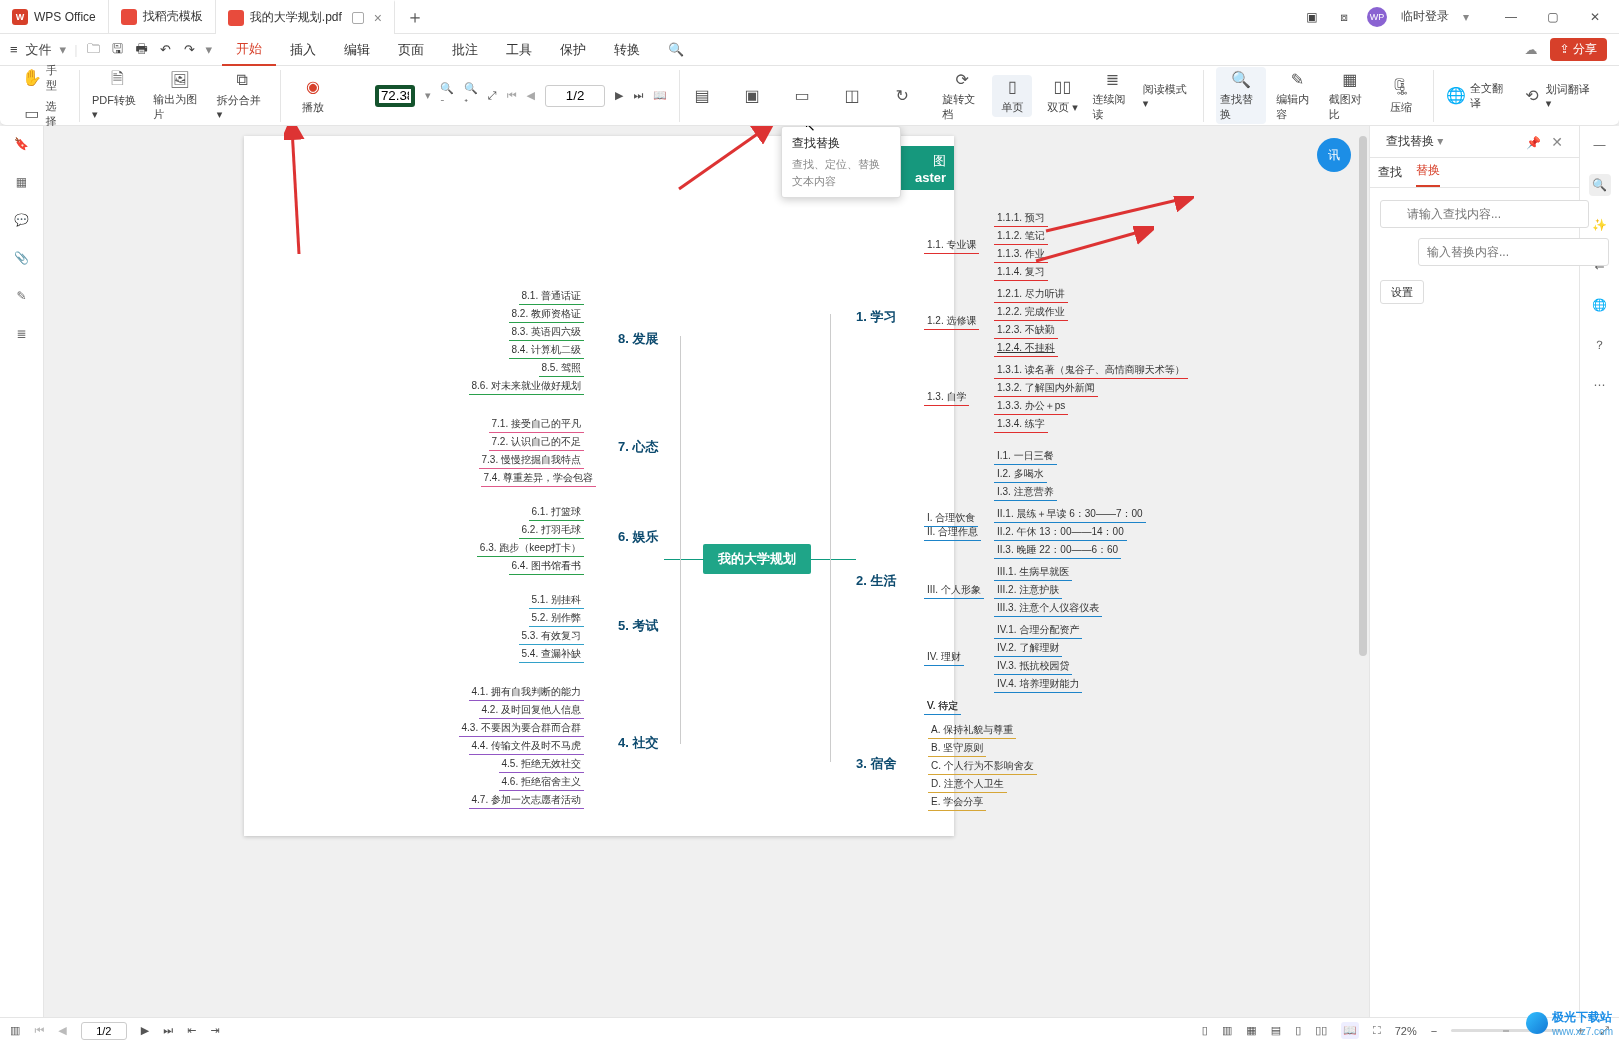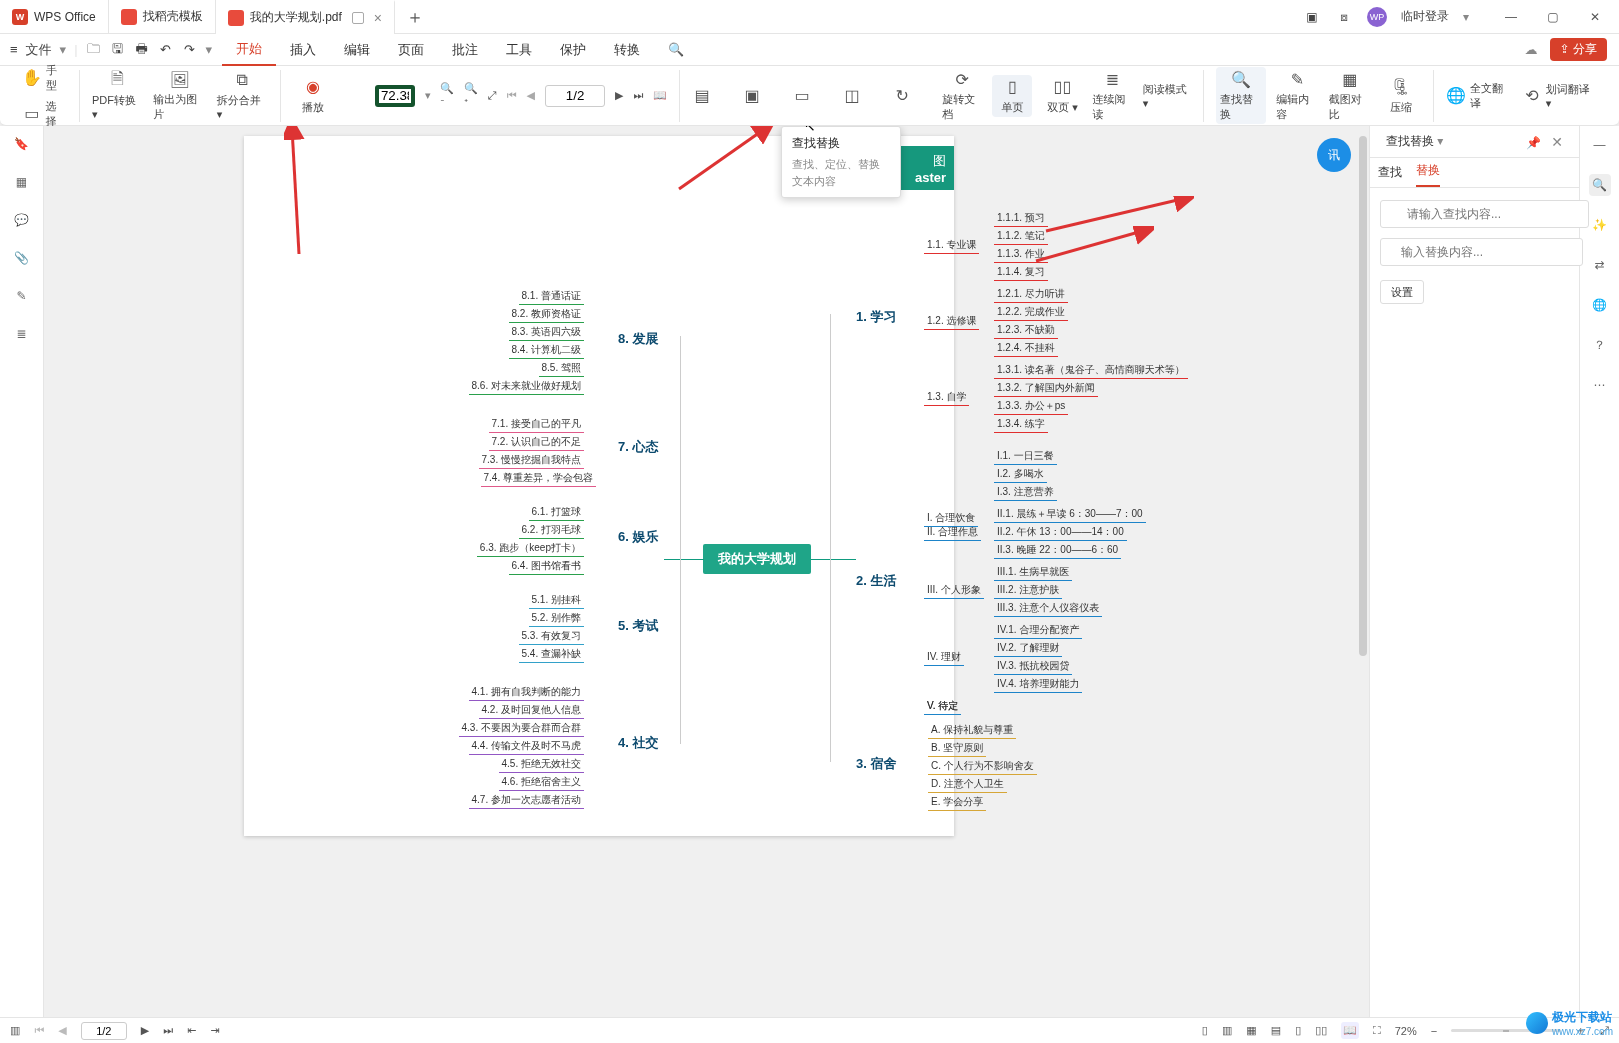--- a/index.html
+++ b/index.html
@@ -321,21 +321,21 @@
       <div id="right-leaves">
           <div class="leaf" style="position: absolute; left: 680px; top: 101px; border-color: rgb(224, 47, 47);">1.1. 专业课</div>
           <div class="leaf" style="position: absolute; left: 750px; top: 74px; border-color: rgb(224, 47, 47);">1.1.1. 预习</div>
           <div class="leaf" style="position: absolute; left: 750px; top: 92px; border-color: rgb(224, 47, 47);">1.1.2. 笔记</div>
           <div class="leaf" style="position: absolute; left: 750px; top: 110px; border-color: rgb(224, 47, 47);">1.1.3. 作业</div>
           <div class="leaf" style="position: absolute; left: 750px; top: 128px; border-color: rgb(224, 47, 47);">1.1.4. 复习</div>
           <div class="leaf" style="position: absolute; left: 680px; top: 177px; border-color: rgb(224, 47, 47);">1.2. 选修课</div>
           <div class="leaf" style="position: absolute; left: 750px; top: 150px; border-color: rgb(224, 47, 47);">1.2.1. 尽力听讲</div>
           <div class="leaf" style="position: absolute; left: 750px; top: 168px; border-color: rgb(224, 47, 47);">1.2.2. 完成作业</div>
           <div class="leaf" style="position: absolute; left: 750px; top: 186px; border-color: rgb(224, 47, 47);">1.2.3. 不缺勤</div>
-          <div class="leaf" style="position: absolute; left: 750px; top: 204px; border-color: rgb(224, 47, 47);">1.2.4. 不挂科</div>
+          <div class="leaf" style="position: absolute; left: 750px; top: 204px; border-color: rgb(224, 47, 47); text-decoration: underline;">1.2.4. 不挂科</div>
           <div class="leaf" style="position: absolute; left: 680px; top: 253px; border-color: rgb(224, 47, 47);">1.3. 自学</div>
           <div class="leaf" style="position: absolute; left: 750px; top: 226px; border-color: rgb(224, 47, 47);">1.3.1. 读名著（鬼谷子、高情商聊天术等）</div>
           <div class="leaf" style="position: absolute; left: 750px; top: 244px; border-color: rgb(224, 47, 47);">1.3.2. 了解国内外新闻</div>
           <div class="leaf" style="position: absolute; left: 750px; top: 262px; border-color: rgb(224, 47, 47);">1.3.3. 办公＋ps</div>
           <div class="leaf" style="position: absolute; left: 750px; top: 280px; border-color: rgb(224, 47, 47);">1.3.4. 练字</div>
           <div class="leaf" style="position: absolute; left: 680px; top: 330px; border-color: rgb(29, 132, 201); margin-top: 44px;">I. 合理饮食</div>
           <div class="leaf" style="position: absolute; left: 750px; top: 312px; border-color: rgb(29, 132, 201);">I.1. 一日三餐</div>
           <div class="leaf" style="position: absolute; left: 750px; top: 330px; border-color: rgb(29, 132, 201);">I.2. 多喝水</div>
           <div class="leaf" style="position: absolute; left: 750px; top: 348px; border-color: rgb(29, 132, 201);">I.3. 注意营养</div>
           <div class="leaf" style="position: absolute; left: 680px; top: 388px; border-color: rgb(29, 132, 201);">II. 合理作息</div>
@@ -445,21 +445,21 @@
     </div>
     <div class="rp-body">
       <div class="rp-row">
         <div class="rp-search-wrap">
           <span class="sic">🔍</span>
           <input class="rp-input" placeholder="请输入查找内容..." style="">
         </div>
         <button class="rp-btn">查找</button>
       </div>
       <div class="rp-row">
-        <input class="rp-input" style="padding-left: 20px;" placeholder="输入替换内容...">
+        <input class="rp-input" style="padding-left: 8px; margin-left: 38px;" placeholder="输入替换内容...">
         <button class="rp-btn">替换</button>
       </div>
       <div class="rp-settings">
           <span>设置</span>
         </div>
     </div>
   </div>
 
   <div class="rightstrip">
     <div class="ric">—</div>

